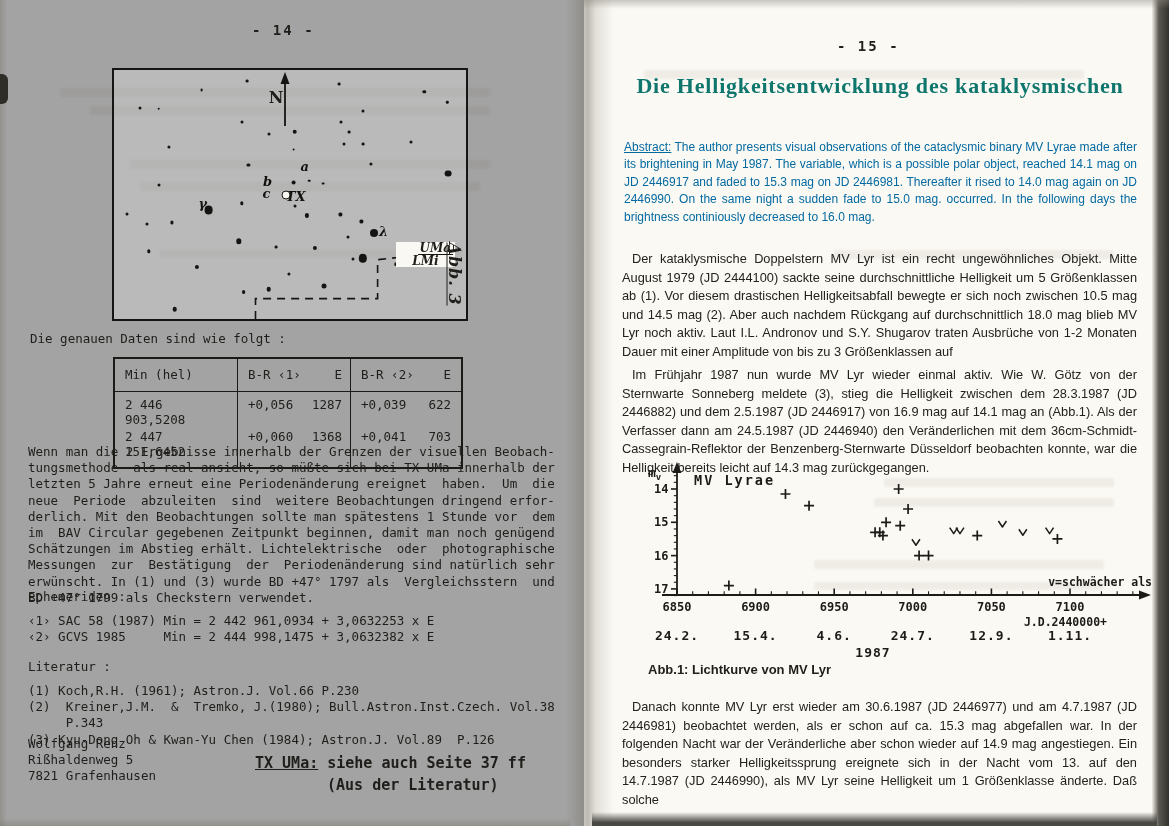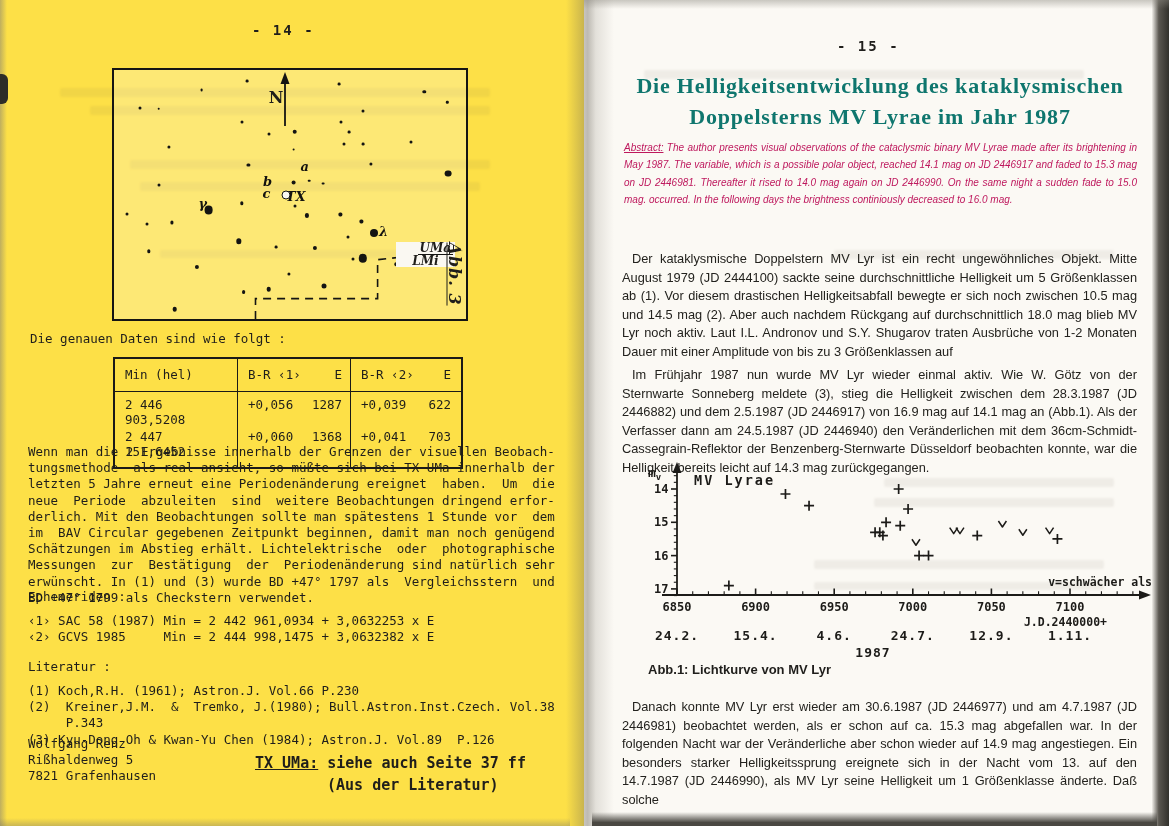--- a/index.html
+++ b/index.html
@@ -1,20 +1,20 @@
 <!DOCTYPE html>
 <html><head>
 <meta charset="utf-8">
 <style>
   html,body{margin:0;padding:0;background:#9b978e;}
   .scan{position:relative;width:1169px;height:826px;overflow:hidden;
         background:#f8f6f0;font-family:"DejaVu Sans Mono",monospace;color:#1f1e1b;}
   .abs{position:absolute;}
   
-  .page-left{left:0;top:0;width:584px;height:826px;background:#fde047;}
+  .page-left{left:0;top:0;width:584px;height:826px;background:#a3a3a3;}
   .page-right{left:584px;top:0;width:585px;height:826px;background:#fbf9f4;}
   
   .gutter{left:566px;top:0;width:48px;height:826px;
      background:linear-gradient(to right,rgba(120,115,104,0),rgba(104,99,88,0.42) 45%,rgba(140,135,124,0.22) 62%,rgba(120,115,104,0));}
   .edge-right{right:0;top:0;width:17px;height:826px;
      background:linear-gradient(to right,rgba(150,146,136,0.1),#5a5750 40%,#32312c);}
   .edge-bottom-right{left:592px;right:12px;bottom:0;height:14px;
      background:linear-gradient(to bottom,rgba(74,72,66,0),#4a4842 75%);}
   .edge-bottom-left{left:0;bottom:0;width:570px;height:8px;
      background:linear-gradient(to bottom,rgba(0,0,0,0),rgba(118,114,104,0.38));}
@@ -53,22 +53,22 @@
   .dt-body .dt-row:last-child > div{padding-top:0;padding-bottom:8px;}
   
   .ltext{font-size:12.5px;line-height:16.2px;}
   .txnote{font-weight:bold;font-size:15px;line-height:22px;}
   .txnote .u{text-decoration:underline;}
   
   .rtitle{font-family:"Liberation Serif","DejaVu Serif",serif;font-weight:bold;font-size:22px;
      letter-spacing:0.8px;text-align:center;line-height:31px;color:#0f766e;}
   .rbody{font-family:"Liberation Sans","DejaVu Sans",sans-serif;font-size:12.8px;line-height:18.6px;
      text-align:justify;color:#23221e;}
-  .rabstract{font-family:"Liberation Sans","DejaVu Sans",sans-serif;font-style:italic;font-size:10px;
-     line-height:17.4px;text-align:justify;color:#be185d;}
+  .rabstract{font-family:"Liberation Sans","DejaVu Sans",sans-serif;font-size:12px;
+     line-height:17.4px;text-align:justify;color:#0369a1;}
   .rabstract .u{text-decoration:underline;}
   .indent{text-indent:10px;}
   .caption{font-family:"Liberation Sans","DejaVu Sans",sans-serif;font-weight:bold;font-size:13px;}
   svg text{font-family:"DejaVu Sans Mono",monospace;font-weight:bold;fill:#1c1b18;}
 </style>
 </head>
 <body>
 
 <div class="scan">
 
@@ -236,21 +236,20 @@
     <div class="abs bleed" style="left:250px;top:250px;width:280px;height:9px"></div>
     <div class="abs bleed" style="left:300px;top:478px;width:230px;height:9px"></div>
     <div class="abs bleed" style="left:290px;top:498px;width:240px;height:9px"></div>
     <div class="abs bleed" style="left:230px;top:560px;width:290px;height:9px"></div>
     <div class="abs bleed" style="left:230px;top:582px;width:290px;height:8px"></div>
 
     <div class="abs pageno" style="left:253px;top:38px">- 15 -</div>
 
     <div class="abs rtitle" style="left:18px;top:70px;width:556px">
       <div>Die Helligkeitsentwicklung des kataklysmischen</div>
-      <div>Doppelsterns MV Lyrae im Jahr 1987</div>
     </div>
 
     <div class="abs rabstract" style="left:40px;top:139px;width:513px">
       <span class="u">Abstract:</span><span> The author presents visual observations of the cataclysmic binary MV Lyrae made after its brightening in May 1987. The variable, which is a possible polar object, reached 14.1 mag on JD 2446917 and faded to 15.3 mag on JD 2446981. Thereafter it rised to 14.0 mag again on JD 2446990. On the same night a sudden fade to 15.0 mag. occurred. In the following days the brightness continiously decreased to 16.0 mag.</span>
     </div>
 
     <div class="abs rbody indent" style="left:38px;top:250px;width:515px">Der kataklysmische Doppelstern MV Lyr ist ein recht ungewöhnliches Objekt. Mitte August 1979 (JD 2444100) sackte seine durchschnittliche Helligkeit um 5 Größenklassen ab (1). Vor diesem drastischen Helligkeitsabfall bewegte er sich noch zwischen 10.5 mag und 14.5 mag (2). Aber auch nachdem Rückgang auf durchschnittlich 18.0 mag blieb MV Lyr noch aktiv. Laut I.L. Andronov und S.Y. Shugarov traten Ausbrüche von 1-2 Monaten Dauer mit einer Amplitude von bis zu 3 Größenklassen auf</div>
 
     <div class="abs rbody indent" style="left:38px;top:366px;width:515px">Im Frühjahr 1987 nun wurde MV Lyr wieder einmal aktiv. Wie W. Götz von der Sternwarte Sonneberg meldete (3), stieg die Helligkeit zwischen dem 28.3.1987 (JD 2446882) und dem 2.5.1987 (JD 2446917) von 16.9 mag auf 14.1 mag an (Abb.1). Als der Verfasser dann am 24.5.1987 (JD 2446940) den Veränderlichen mit dem 36cm-Schmidt-Cassegrain-Reflektor der Benzenberg-Sternwarte Düsseldorf beobachten konnte, war die Helligkeit bereits leicht auf 14.3 mag zurückgegangen.</div>
 

